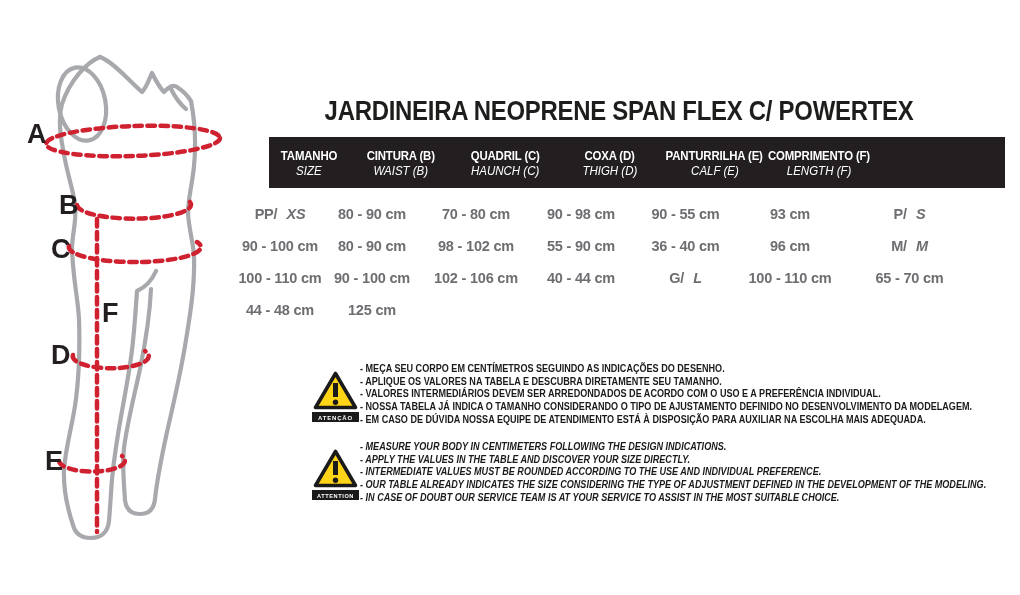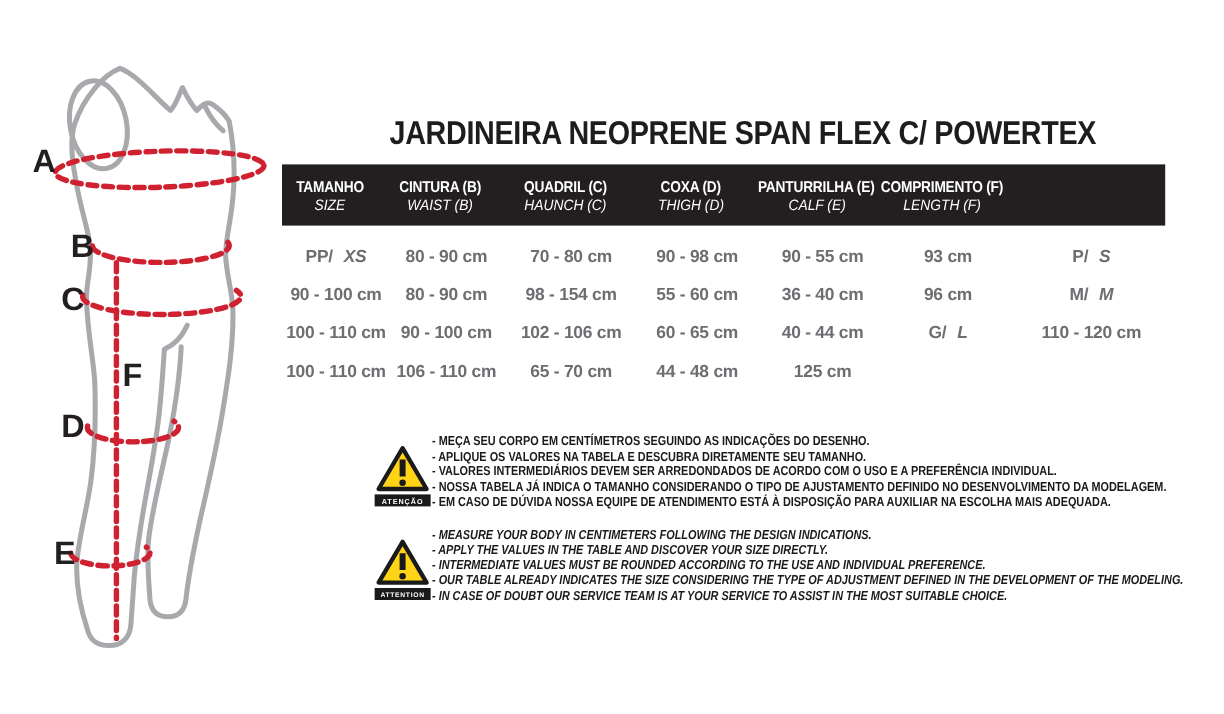--- a/index.html
+++ b/index.html
@@ -10,21 +10,21 @@
   
   .figure{position:absolute;left:0;top:0;width:250px;height:580px;}
   
   .title{
     position:absolute;left:250px;top:95px;width:738px;height:32px;
     font-size:27.5px;font-weight:700;line-height:31px;text-align:center;white-space:nowrap;
     transform:scaleX(0.87);transform-origin:center;letter-spacing:-0.3px;color:#1d1d1b;
   }
   
   .thead{
-    position:absolute;left:235px;top:137px;width:736px;height:51px;background:#231f20;
+    position:absolute;left:269px;top:137px;width:736px;height:51px;background:#231f20;
     display:grid;grid-template-columns:80px 104px 104px 106px 103px 106px 133px;
   }
   .hcell{display:flex;flex-direction:column;align-items:center;justify-content:center;color:#fff;}
   .hcell .pt{display:block;font-size:13px;font-weight:700;white-space:nowrap;transform:scaleX(0.88);letter-spacing:-0.2px;}
   .hcell .en{display:block;font-size:12.5px;font-style:italic;font-weight:400;white-space:nowrap;transform:scaleX(0.92);margin-top:1px;}
   .tbody{
     position:absolute;left:240px;top:198px;width:736px;
     display:grid;grid-template-columns:80px 104px 104px 106px 103px 106px 133px;grid-auto-rows:32px;
   }
   .cell{display:flex;align-items:center;justify-content:center;color:#6d6e71;font-size:14.5px;font-weight:700;white-space:nowrap;letter-spacing:-0.2px;}
@@ -145,42 +145,39 @@
     <div class="cell">90 - 98 cm</div>
     <div class="cell">90 - 55 cm</div>
     <div class="cell">93 cm</div>
 
     <div class="cell">
         <span>P/</span>
         <span class="sz-en">S</span>
       </div>
     <div class="cell">90 - 100 cm</div>
     <div class="cell">80 - 90 cm</div>
-    <div class="cell">98 - 154 cm</div>
-    <div class="cell">55 - 60 cm</div>
+    <div class="cell">98 - 102 cm</div>
+    <div class="cell">55 - 90 cm</div>
     <div class="cell">36 - 40 cm</div>
     <div class="cell">96 cm</div>
 
     <div class="cell">
         <span>M/</span>
         <span class="sz-en">M</span>
       </div>
     <div class="cell">100 - 110 cm</div>
     <div class="cell">90 - 100 cm</div>
     <div class="cell">102 - 106 cm</div>
-    <div class="cell">60 - 65 cm</div>
     <div class="cell">40 - 44 cm</div>
 
     <div class="cell">
         <span>G/</span>
         <span class="sz-en">L</span>
       </div>
-    <div class="cell">110 - 120 cm</div>
     <div class="cell">100 - 110 cm</div>
-    <div class="cell">106 - 110 cm</div>
     <div class="cell">65 - 70 cm</div>
     <div class="cell">44 - 48 cm</div>
     <div class="cell">125 cm</div>
   </div>
 
   <svg class="warn-icon pt" viewBox="0 0 47 53" xmlns="http://www.w3.org/2000/svg">
     <path d="M23.5 2.5 L43.5 36.5 L3.5 36.5 Z" fill="#ffd417" stroke="#1a1a1a" stroke-width="3.6" stroke-linejoin="round"></path>
     <path d="M23.5 12 L23.5 26" stroke="#1a1a1a" stroke-width="5"></path>
     <circle cx="23.5" cy="31.3" r="2.7" fill="#1a1a1a"></circle>
     <rect x="0" y="41" width="47" height="10" fill="#1a1a1a"></rect>

